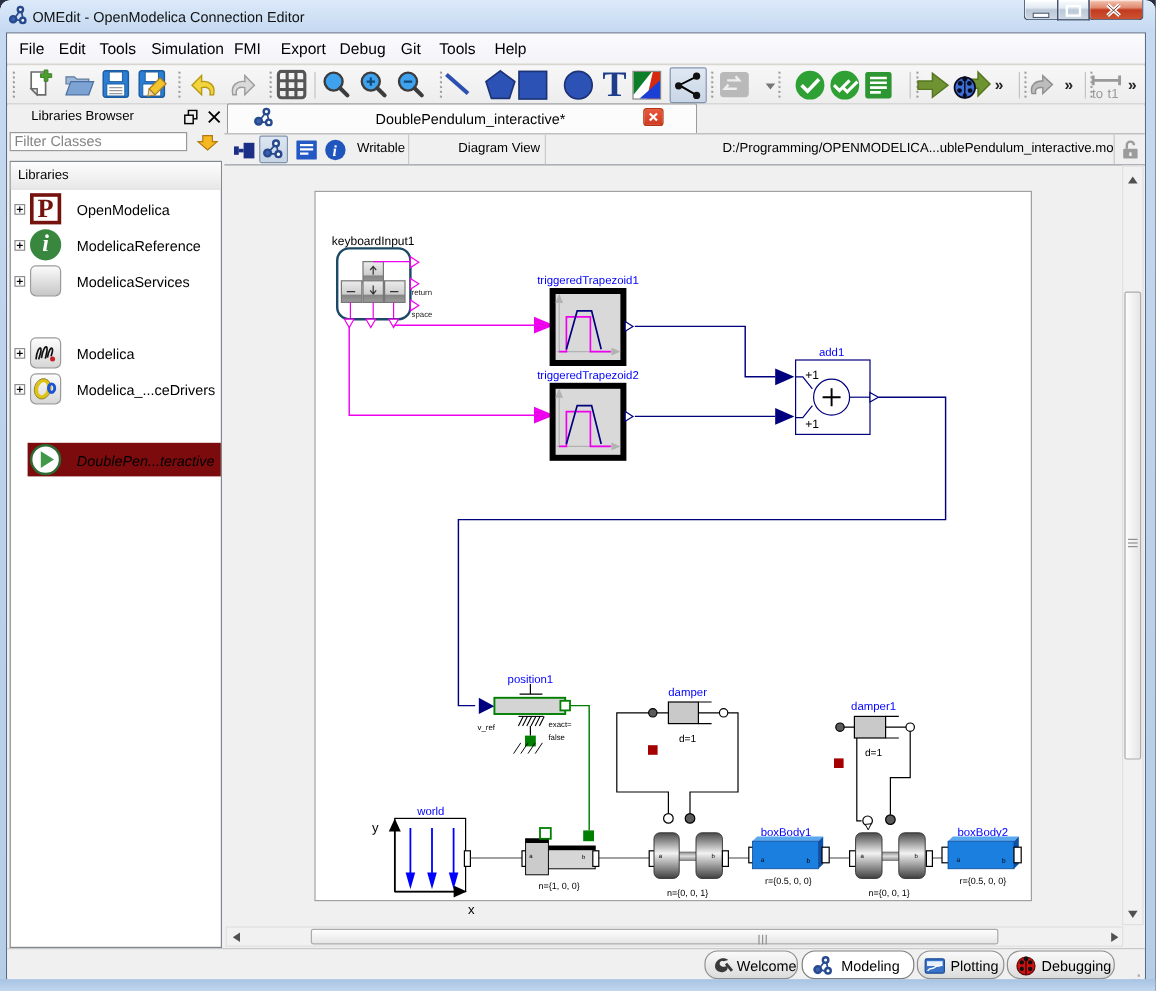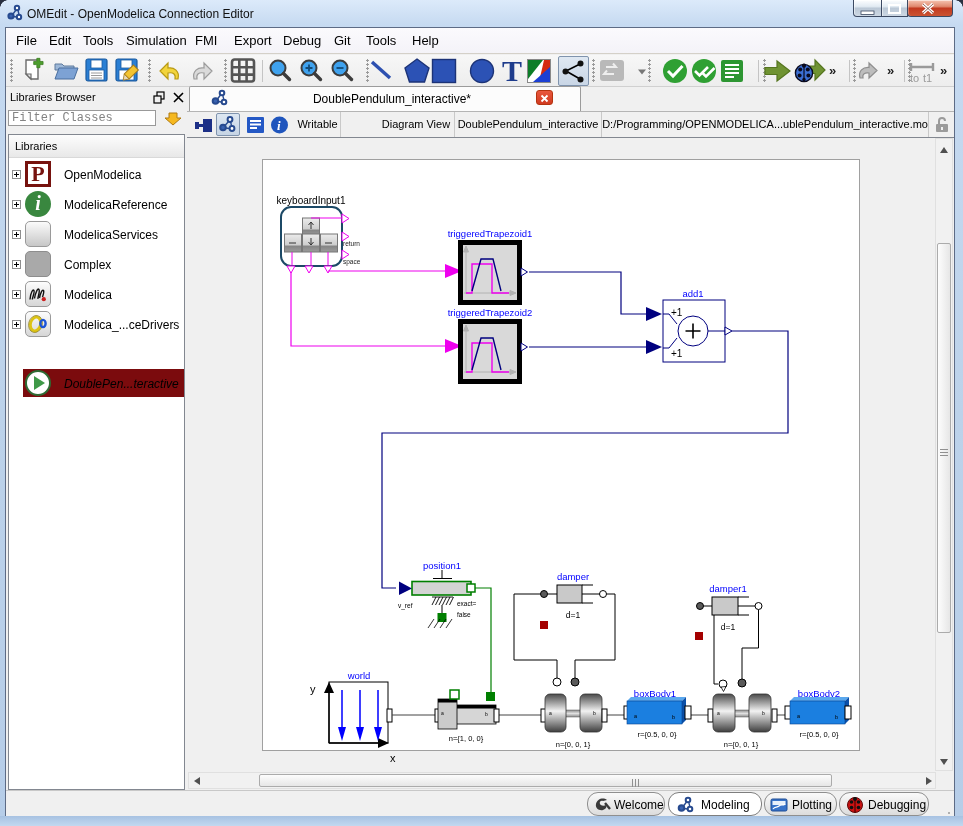--- a/index.html
+++ b/index.html
@@ -24,23 +24,23 @@
   
   #client { position:absolute; left:5px; top:27px; width:950px; height:789px;
     background:#f0f0f0; border:1px solid #5d6b85; }
   #menubar { position:absolute; left:0; top:0; width:948px; height:26px;
     background:linear-gradient(180deg,#fbfafd 0%,#f4f3f8 100%); border-bottom:1px solid #d4d0c8;padding-left:32px;}
   .menu { position:absolute; top:5px; font-size:13px; color:#000; }
   #toolbar { position:absolute; left:0; top:27px; width:948px; height:32px;
     background:linear-gradient(180deg,#f7f7f7 0%,#ededed 100%); border-bottom:1px solid #d0d0d0; }
   
   #dock { position:absolute; left:0; top:60px; width:179px; height:702px; background:#f0f0f0; }
-  #dock-header { position:absolute; left:4px; top:3px; width:175px; height:16px; font-size:11px; color:#000; }
+  #dock-header { position:absolute; left:20px; top:3px; width:175px; height:16px; font-size:11px; color:#000; }
   #filter { position:absolute; left:2px; top:22px; width:148px; height:16px; background:#fff;
-    border:1px solid #999; font-size:12px; color:#838383; padding:0px 3px; font-family:Liberation Mono, monospace; }
+    border:1px solid #999; font-size:12px; color:#838383; padding:0px 3px; font-family:Liberation Sans, sans-serif; }
   #tree { position:absolute; left:2px; top:46px; width:177px; height:656px; background:#fff;
     border:1px solid #828790; }
   #tree-header { position:absolute; left:0; top:0; width:175px; height:23px;
     background:linear-gradient(180deg,#fdfdfd,#e8e8e8); border-bottom:1px solid #d9d9d9;
     font-size:11px; color:#000; padding:5px 0 0 6px; }
   .trow { position:absolute; left:0; width:175px; height:30px; }
   .trow .label { position:absolute; left:55px; top:9px; font-size:12px; color:#000; white-space:nowrap; }
   .expander { position:absolute; left:3px; top:11px; width:9px; height:9px; background:#fff;
     border:1px solid #8e8e8e; }
   .expander:before { content:""; position:absolute; left:1px; top:3px; width:5px; height:1px; background:#000; }
@@ -269,25 +269,20 @@
       <div class="trow" style="top:54px">
         <div class="expander"></div>
         <div class="ticon" style="border-radius:50%;background:#39873f;color:#fff;font-family:'Liberation Serif',serif;font-weight:bold;font-style:italic;font-size:20px;text-align:center;line-height:25px;">i</div>
         <div class="label">ModelicaReference</div>
       </div>
       <div class="trow" style="top:84px">
         <div class="expander"></div>
         <div class="ticon" style="border-radius:5px;background:linear-gradient(180deg,#fbfbfb,#c7c7c7);border:1px solid #9a9a9a;"></div>
         <div class="label">ModelicaServices</div>
       </div>
-      <div class="trow" style="top:114px">
-        <div class="expander"></div>
-        <div class="ticon" style="border-radius:5px;background:#a9a9a9;border:1px solid #8d8d8d;"></div>
-        <div class="label">Complex</div>
-      </div>
       <div class="trow" style="top:144px">
         <div class="expander"></div>
         <div class="ticon" style="border-radius:5px;background:linear-gradient(180deg,#fdfdfd,#d6d6d6);border:1px solid #9a9a9a;">
           <svg width="24" height="24" viewBox="0 0 24 24">
             <path d="M4 17.5 C4.5 11 7 6.5 8 8.5 C9 10.5 6.8 14 6.3 17.5 M8.5 16.5 C9.5 10 12 5.5 13 7.5 C14 9.5 12.3 13.5 11.8 16.8 M13.5 16 C14.5 10.5 16.5 7 17.5 8.5 C18.5 10 17 13 16.5 15" stroke="#111" stroke-width="1.4" fill="none"></path>
             <circle cx="17.8" cy="17.2" r="2.1" fill="#cc1f1f"></circle>
           </svg>
         </div>
         <div class="label">Modelica</div>
       </div>
@@ -351,21 +346,20 @@
         <rect x="2" y="2" width="17" height="16" fill="#2458c5" rx="1"></rect>
         <path d="M5 6 h11 M5 9.5 h11 M5 13 h7" stroke="#fff" stroke-width="1.8"></path>
       </svg>
       <svg class="abs" style="left:82px;top:3px" width="21" height="20" viewBox="0 0 21 20">
         <circle cx="10.5" cy="10" r="8.5" fill="#1f55bd"></circle>
         <text x="8" y="15" font-size="13" font-weight="bold" font-style="italic" fill="#fff" font-family="Liberation Serif">i</text>
       </svg>
       <div class="infocell" style="left:108px;width:46px;">Writable</div>
       <div class="infocell" style="left:154px;width:37px;margin-top:43px;">Model</div>
       <div class="infocell" style="left:191px;width:77px;">Diagram View</div>
-      <div class="infocell" style="left:268px;width:147px;">DoublePendulum_interactive</div>
       <div class="infocell" style="left:415px;width:327px;text-align:right;">D:/Programming/OPENMODELICA...ublePendulum_interactive.mo</div>
       <svg class="abs" style="left:747px;top:4px" width="16" height="18" viewBox="0 0 16 18">
         <rect x="2" y="8" width="12" height="8" rx="1" fill="#9b9b9b"></rect>
         <path d="M5 8 V5 a3 3 0 0 1 6 0" fill="none" stroke="#9b9b9b" stroke-width="2"></path>
         <rect x="7" y="11" width="2" height="3" fill="#f0f0f0"></rect>
       </svg>
     </div>
     <div id="mdi">
       <div id="canvas"></div>
       <div class="vsb">

